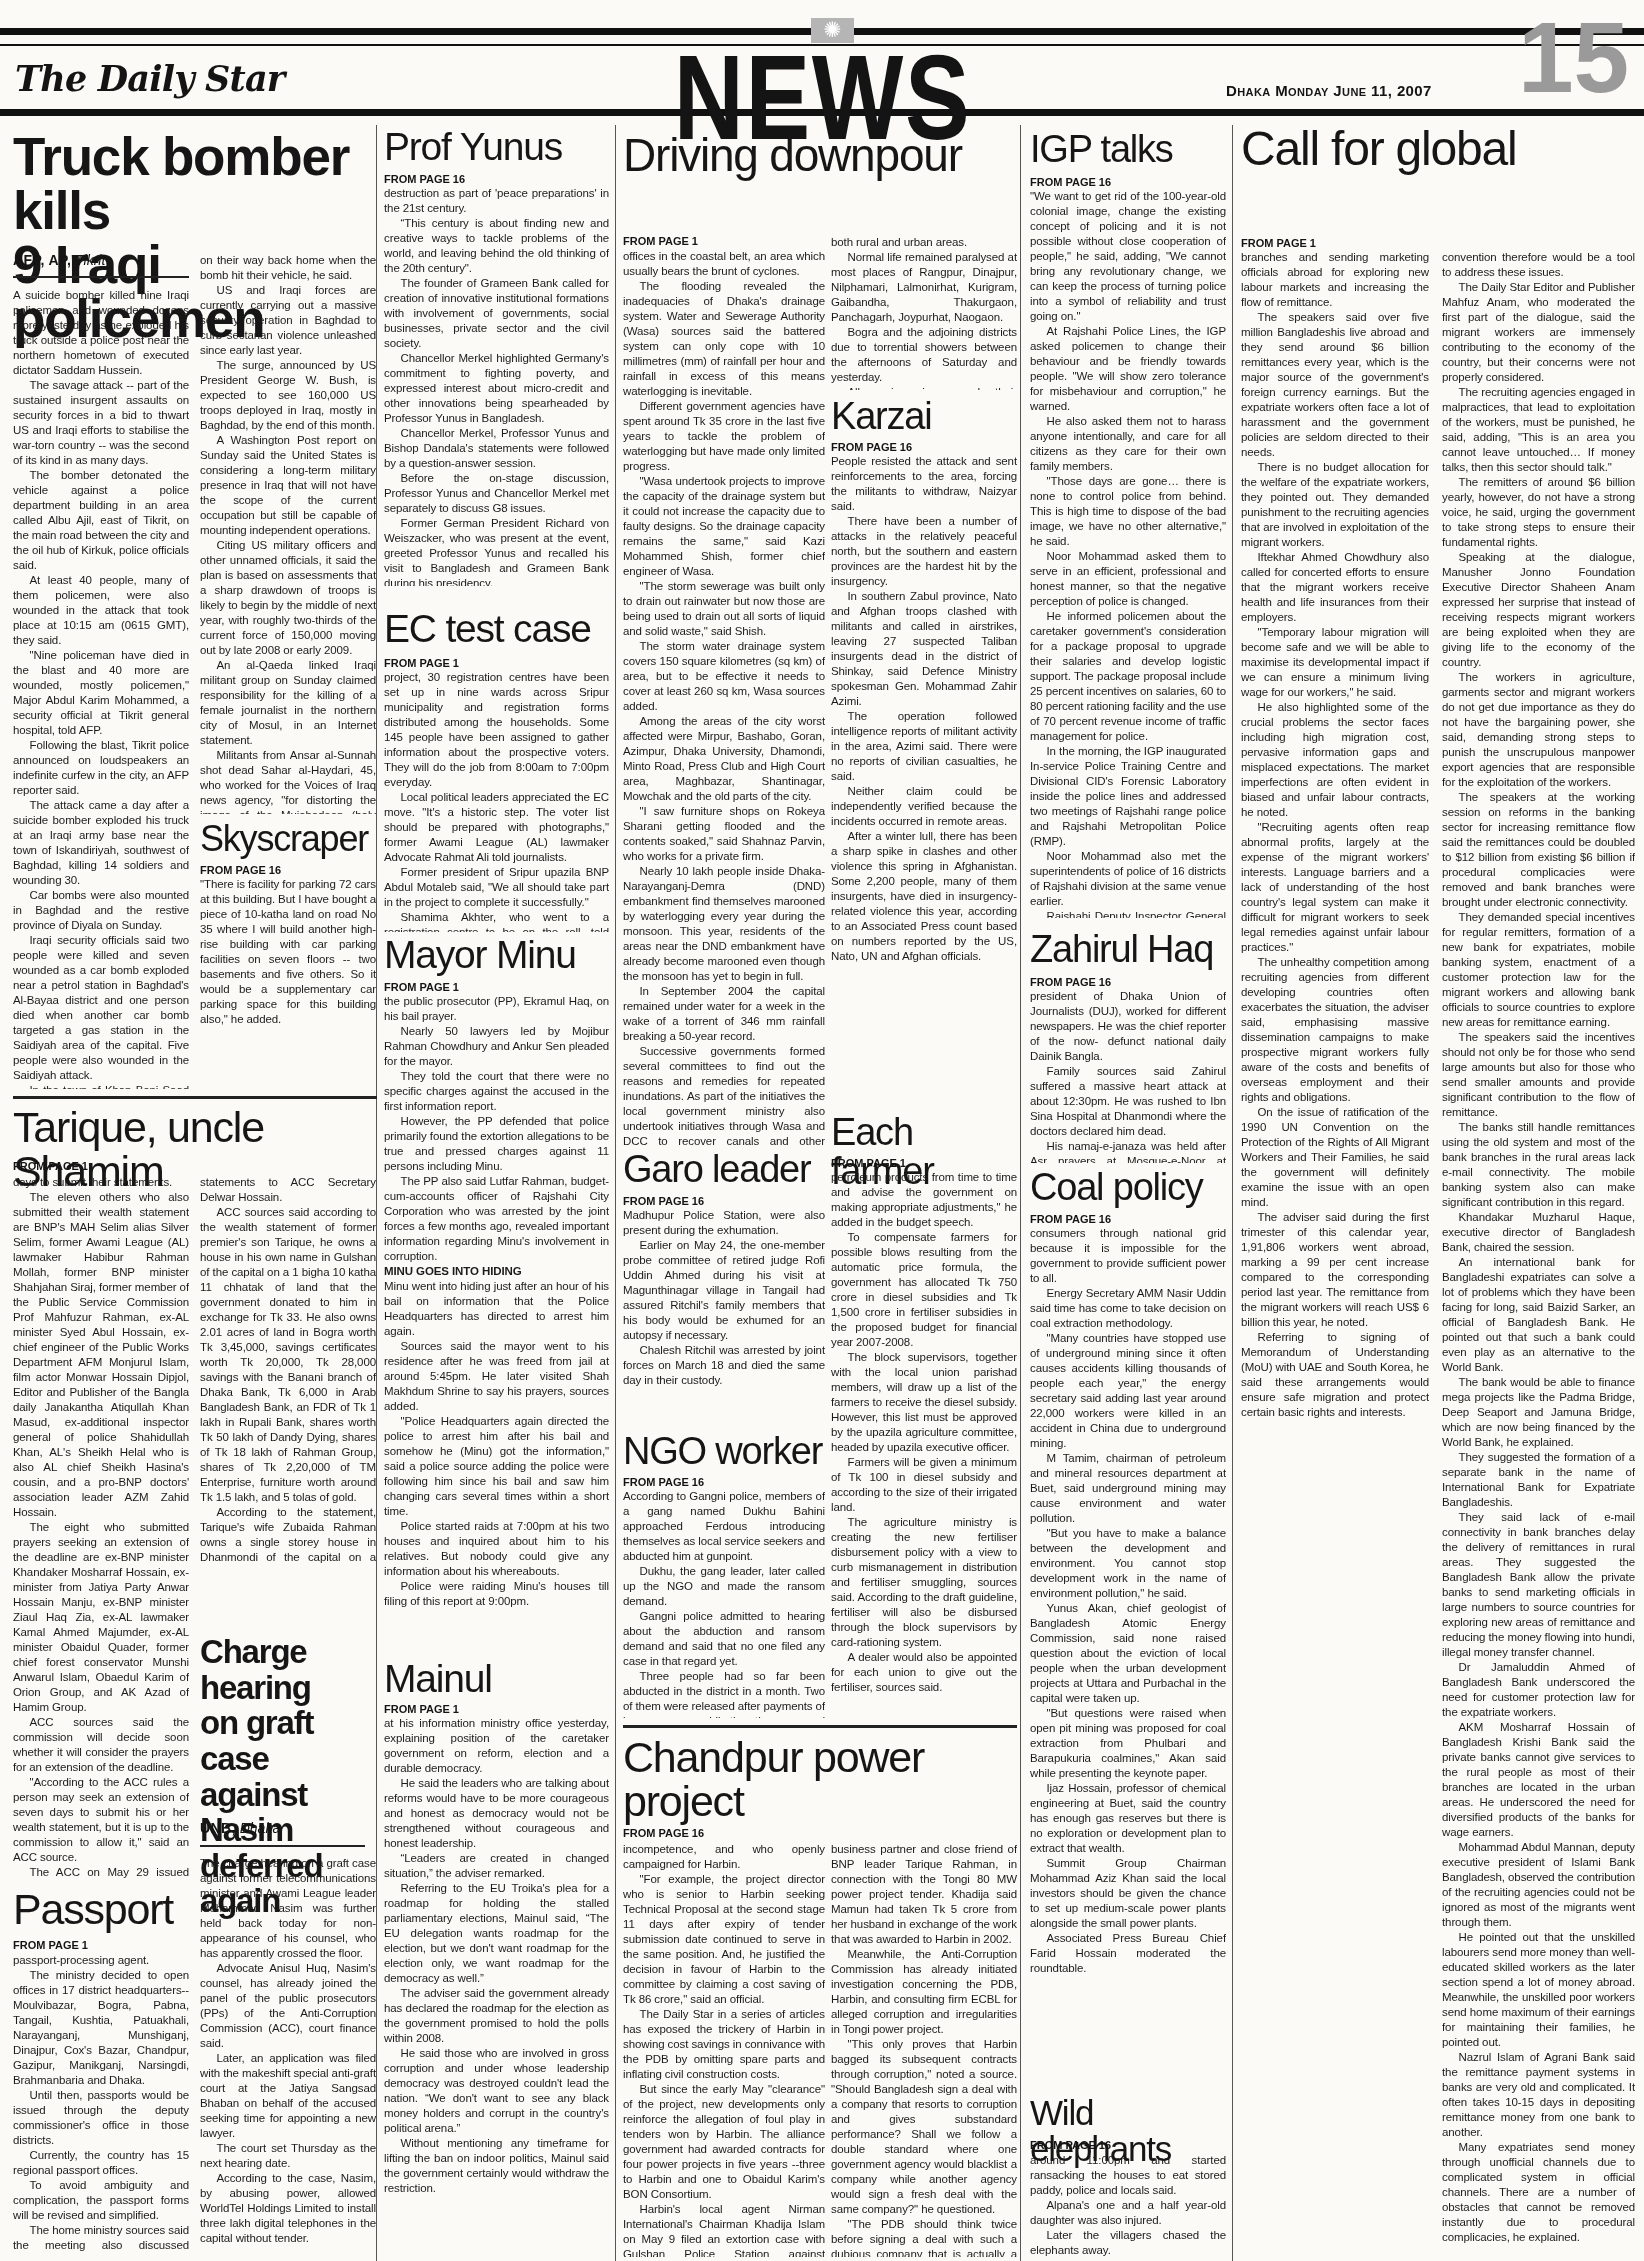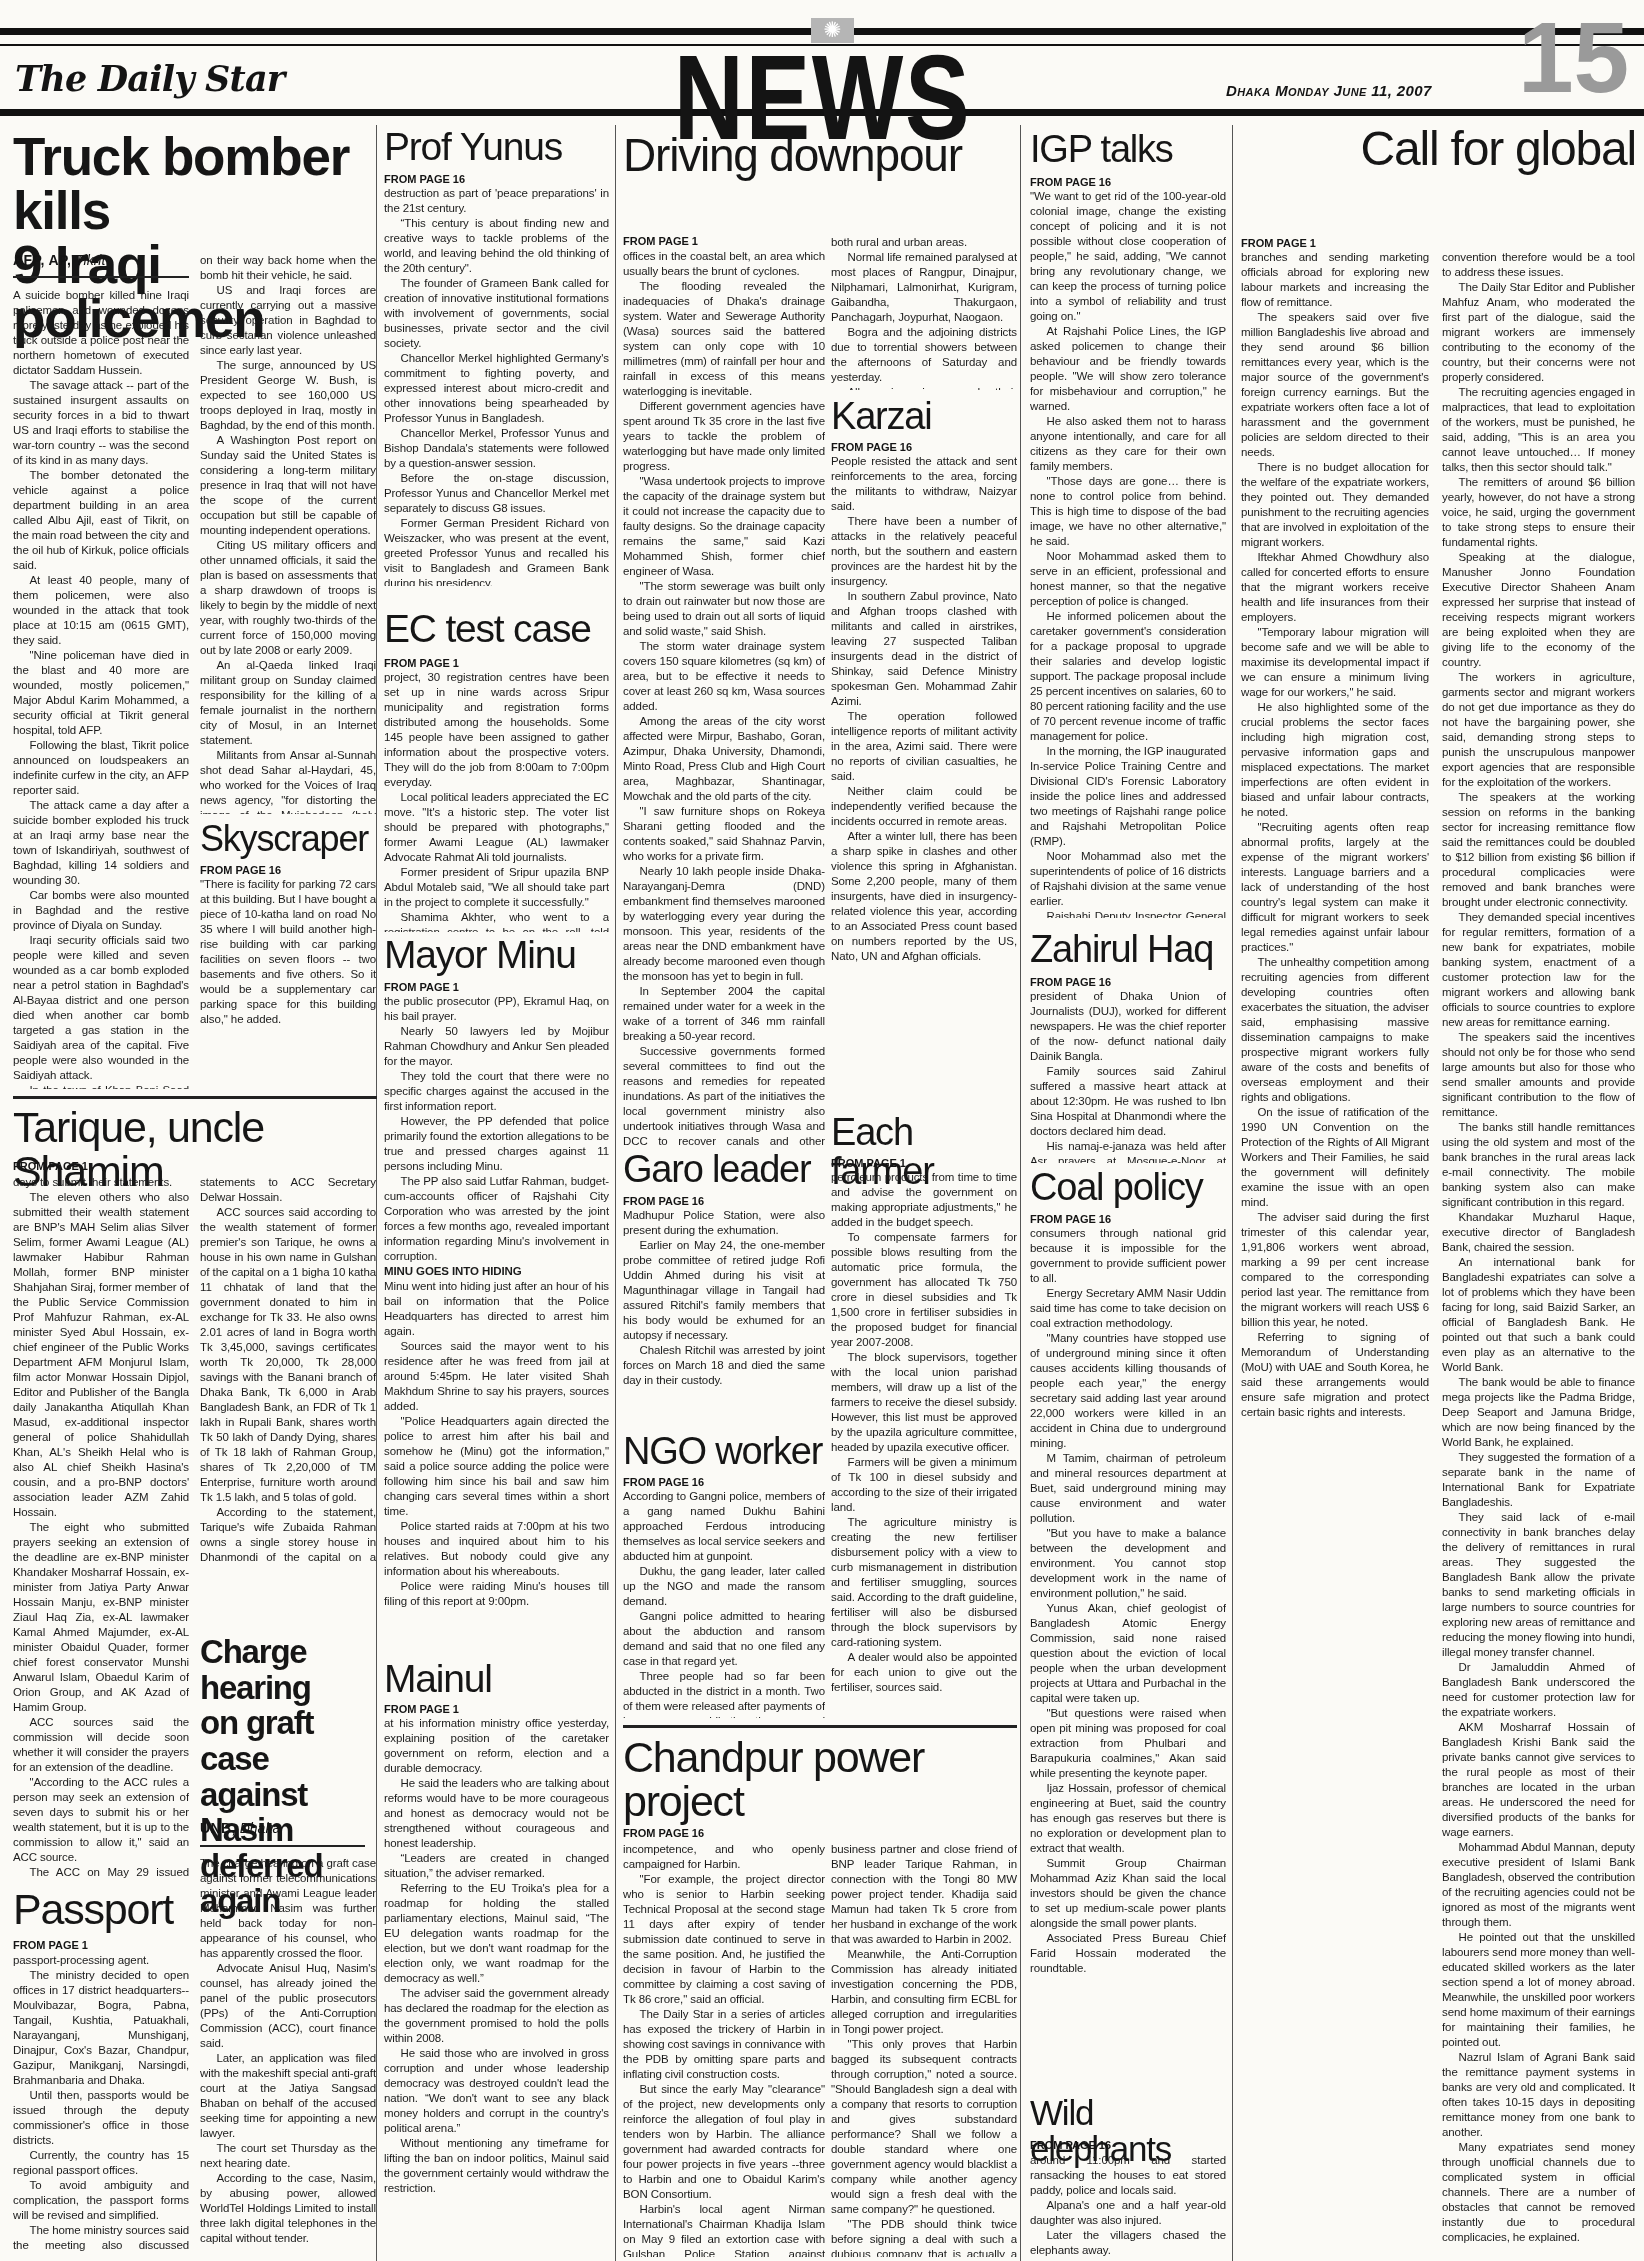--- a/index.html
+++ b/index.html
@@ -15,21 +15,21 @@
   .by{position:absolute;font-size:14px;}
   .by .ag{font-variant:small-caps;font-weight:700;letter-spacing:0.4px;}
   .by .pl{font-style:italic;}
   .col{position:absolute;overflow:hidden;font-size:11.5px;line-height:15px;text-align:justify;color:#1b1b1b;letter-spacing:-0.1px;}
   .col p{margin:0;text-indent:16.5px;}
   .col p.fl{text-indent:0;}
   .col .sub{font-weight:700;text-indent:0;margin:0;}
   #masthead{font-family:"DejaVu Serif","Liberation Serif",serif;font-weight:700;font-style:italic;font-size:35px;letter-spacing:-0.8px;}
   #news{font-weight:700;letter-spacing:1.6px;transform:scaleY(1.25);transform-origin:top;}
   #pgnum{font-weight:700;color:#9a9a9a;}
-  #dateline{font-variant:small-caps;font-weight:700;font-size:15px;letter-spacing:0.4px;font-style:italic;}
+  #dateline{font-variant:small-caps;font-weight:700;font-size:15px;letter-spacing:0.4px;}
   #star{display:inline-block;background:#b5b5b5;color:#fff;text-align:center;}
 </style>
 </head>
 <body>
 
 <div id="page">
 
   <div class="abs bar" style="left:0;top:28px;width:1645px;height:7.4px"></div>
   <div class="abs bar" style="left:0;top:44px;width:1645px;height:1.6px"></div>
   <div class="abs bar" style="left:0;top:109px;width:1645px;height:6.6px"></div>
@@ -291,21 +291,21 @@
     </div>
 
   <div class="h" style="left:1030px;top:2095px;width:197px;font-size:35px;">Wild elephants</div>
   <div class="tag" style="left:1030px;top:2139px;">FROM PAGE 16</div>
   <div class="col" style="left:1030px;top:2153px;width:196px;height:104px">
       <p class="fl">around 11:00pm and started ransacking the houses to eat stored paddy, police and locals said.</p>
       <p>Alpana's one and a half year-old daughter was also injured.</p>
       <p>Later the villagers chased the elephants away.</p>
     </div>
 
-  <div class="h" style="left:1241px;top:125px;width:395px;font-size:48px;text-align:right;">Call for global</div>
+  <div class="h" style="left:1241px;top:125px;width:395px;font-size:48px;">Call for global</div>
   <div class="tag" style="left:1241px;top:237px;">FROM PAGE 1</div>
   <div class="col" style="left:1241px;top:250px;width:188px;height:2006px">
       <p class="fl">branches and sending marketing officials abroad for exploring new labour markets and increasing the flow of remittance.</p>
       <p>The speakers said over five million Bangladeshis live abroad and they send around $6 billion remittances every year, which is the major source of the government's foreign currency earnings. But the expatriate workers often face a lot of harassment and the government policies are seldom directed to their needs.</p>
       <p>There is no budget allocation for the welfare of the expatriate workers, they pointed out. They demanded punishment to the recruiting agencies that are involved in exploitation of the migrant workers.</p>
       <p>Iftekhar Ahmed Chowdhury also called for concerted efforts to ensure that the migrant workers receive health and life insurances from their employers.</p>
       <p>"Temporary labour migration will become safe and we will be able to maximise its developmental impact if we can ensure a minimum living wage for our workers," he said.</p>
       <p>He also highlighted some of the crucial problems the sector faces including high migration cost, pervasive information gaps and misplaced expectations. The market imperfections are often evident in biased and unfair labour contracts, he noted.</p>
       <p>"Recruiting agents often reap abnormal profits, largely at the expense of the migrant workers' interests. Language barriers and a lack of understanding of the host country's legal system can make it difficult for migrant workers to seek legal remedies against unfair labour practices."</p>
       <p>The unhealthy competition among recruiting agencies from different developing countries often exacerbates the situation, the adviser said, emphasising massive dissemination campaigns to make prospective migrant workers fully aware of the costs and benefits of overseas employment and their rights and obligations.</p>

